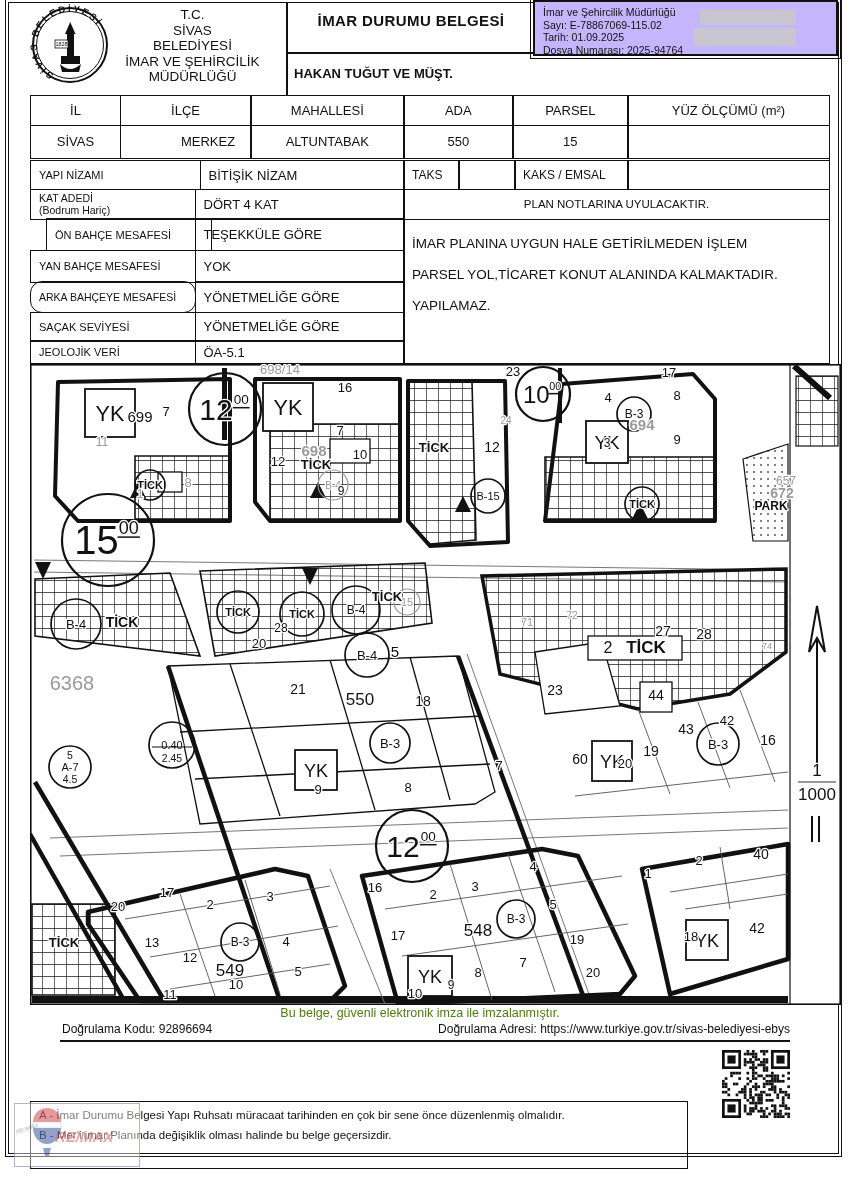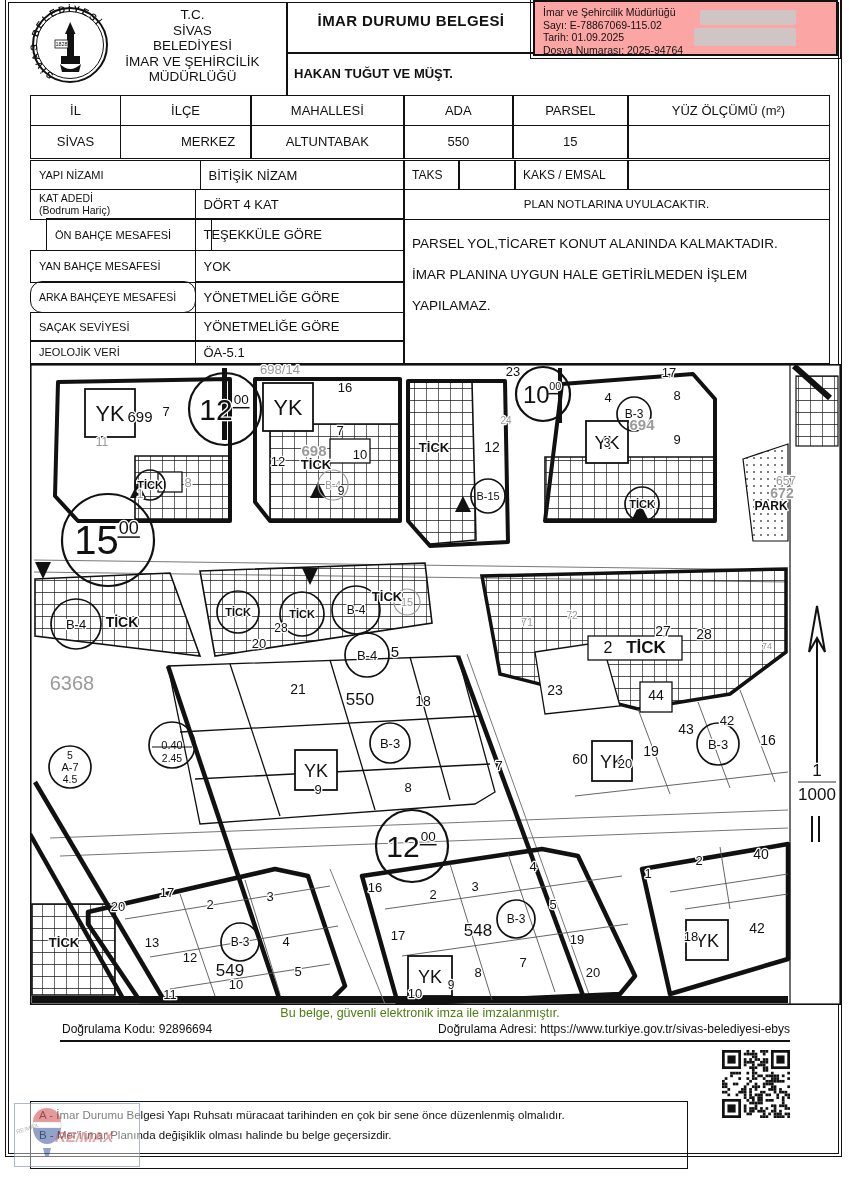--- a/index.html
+++ b/index.html
@@ -6,21 +6,21 @@
   body{width:849px;height:1180px;position:relative;font-family:"Liberation Sans",sans-serif;color:#111;overflow:hidden;}
   .abs{position:absolute;}
   .cell{position:absolute;border:1.6px solid #111;box-sizing:border-box;display:flex;align-items:center;}
   .center{justify-content:center;text-align:center;}
   .pl{padding-left:8px;}
   .pageborder{position:absolute;left:8px;top:2px;width:829px;height:1150px;border:1.6px solid #111;outline:1.6px solid #111;outline-offset:2px;}
   .hline{position:absolute;background:#111;height:1.6px;}
   .vline{position:absolute;background:#111;width:1.6px;}
   .orgtxt{line-height:15.5px;text-align:center;font-size:13.5px;}
   .title{font-size:15px;font-weight:bold;letter-spacing:.4px;}
-  .infobox{position:absolute;border:2px solid #111;outline:1.5px solid #111;outline-offset:2px;background:#fca5a5;font-size:10.5px;line-height:12.5px;padding:4px 8px;box-sizing:border-box;}
+  .infobox{position:absolute;border:2px solid #111;outline:1.5px solid #111;outline-offset:2px;background:#c4b5fd;font-size:10.5px;line-height:12.5px;padding:4px 8px;box-sizing:border-box;}
   .redact{position:absolute;background:#c9c9c9;opacity:.85;border-radius:2px;}
   .redtxt{color:#4d7c0f;}
   svg text{font-family:"Liberation Sans",sans-serif;}
   .ml{fill:#111;paint-order:stroke;stroke:#fff;stroke-width:2.6px;stroke-linejoin:round;}
   .faint{fill:#9a9a9a;}
   .boldl{font-weight:bold;}
   .noteline{font-size:11.5px;line-height:20px;white-space:nowrap;}
   .wmark{position:absolute;border:1px solid #9aa4c0;background:rgba(255,255,255,.55);opacity:.8;}
 </style>
 </head>
@@ -105,22 +105,22 @@
   <div class="cell pl" style="left:30px;top:281px;width:166px;height:32px;font-size:10.5px;border-radius:12px;">ARKA BAHÇEYE MESAFESİ</div>
   <div class="cell pl" style="left:194.5px;top:281px;width:210px;height:32px;font-size:13px;">YÖNETMELİĞE GÖRE</div>
   <div class="cell pl" style="left:30px;top:311.5px;width:166px;height:30px;font-size:11px;">SAÇAK SEVİYESİ</div>
   <div class="cell pl" style="left:194.5px;top:311.5px;width:210px;height:30px;font-size:13px;">YÖNETMELİĞE GÖRE</div>
   <div class="cell pl" style="left:30px;top:340px;width:166px;height:24px;font-size:11px;">JEOLOJİK VERİ</div>
   <div class="cell pl" style="left:194.5px;top:340px;width:210px;height:24px;font-size:13px;">ÖA-5.1</div>
 
   <div class="cell center" style="left:403px;top:188.5px;width:427px;height:31px;font-size:11.5px;">PLAN NOTLARINA UYULACAKTIR.</div>
   <div class="vline" style="left:403px;top:218px;height:146px;"></div>
   <div class="abs" style="left:412px;top:228px;width:415px;font-size:13.5px;line-height:31px;">
+    <div>İMAR PLANINA UYGUN HALE GETİRİLMEDEN İŞLEM</div>
     <div>PARSEL YOL,TİCARET KONUT ALANINDA KALMAKTADIR.</div>
-    <div>İMAR PLANINA UYGUN HALE GETİRİLMEDEN İŞLEM</div>
     <div>YAPILAMAZ.</div>
   </div>
   <div class="vline" style="left:828.5px;top:95px;height:269px;"></div>
   <div class="hline" style="left:30px;top:362.5px;width:800px;"></div>
 </div>
 
 <svg id="map-svg" class="abs" style="left:30px;top:364px;" width="811" height="641" viewBox="0 0 811 641">
   <defs>
     <pattern id="grid" width="12" height="12" patternUnits="userSpaceOnUse">
       <path d="M0 0 H12 M0 0 V12" stroke="#1a1a1a" stroke-width="1.3" fill="none"></path>

